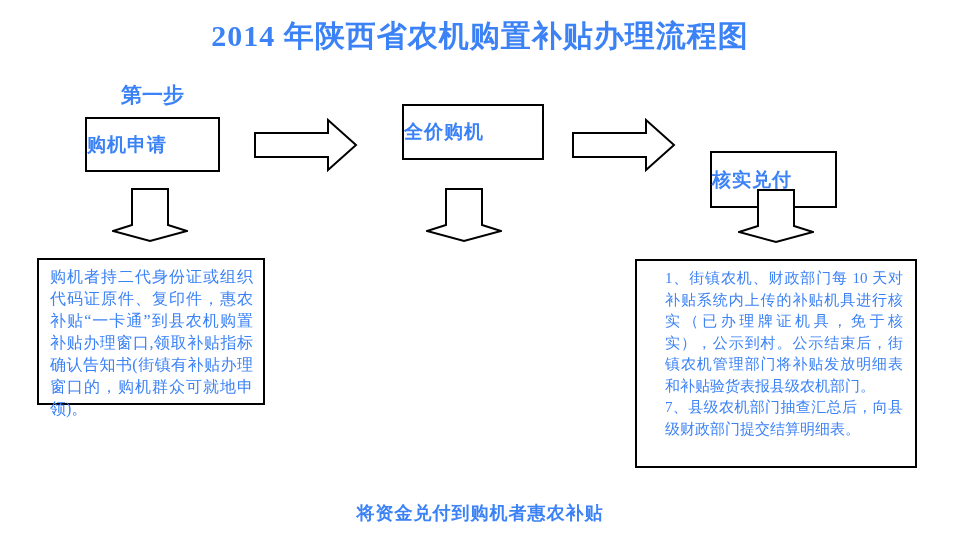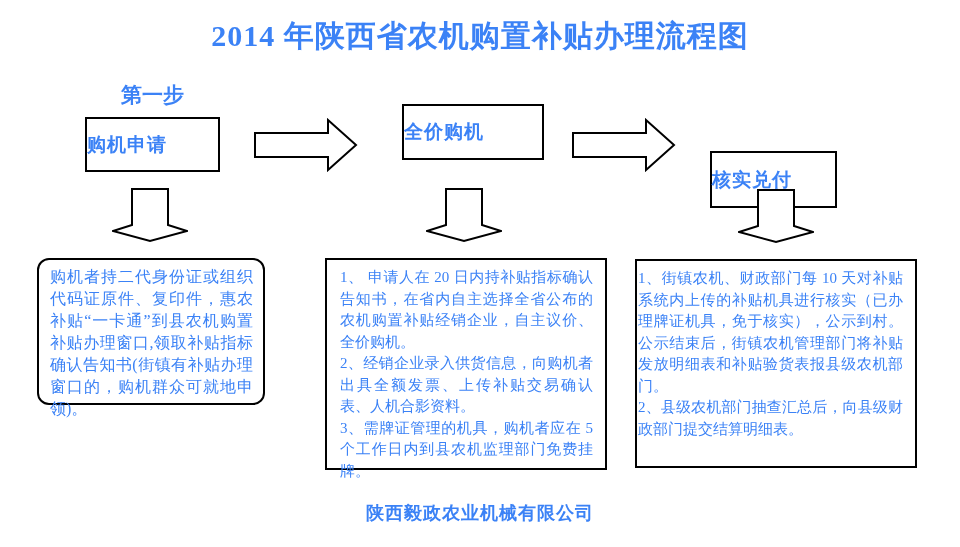--- a/index.html
+++ b/index.html
@@ -42,30 +42,30 @@
   .detail-box {
     position: absolute;
     border: 2px solid #000000;
     background: #ffffff;
     text-align: justify;
   }
   .detail-box p { margin: 0; }
   .detail-1 {
     left: 37px; top: 258px; width: 228px; height: 147px;
     padding: 6px 10px 0 11px;
-    font-size: 16px; line-height: 22px; border-radius: 12px;
+    font-size: 16px; line-height: 22px;
   }
   .detail-2 {
     left: 325px; top: 258px; width: 282px; height: 212px;
     padding: 7px 12px 0 13px;
     font-size: 15px; line-height: 21.5px;
   }
   .detail-3 {
     left: 635px; top: 259px; width: 282px; height: 209px;
-    padding: 7px 12px 0 1px;
+    padding: 7px 12px 0 28px;
     font-size: 15px; line-height: 21.5px;
   }
   .footer {
     position: absolute;
     left: 0; top: 501px; width: 960px;
     text-align: center;
     font-size: 18px;
     font-weight: bold;
     font-family: "Liberation Sans", sans-serif;
     letter-spacing: 1px;
@@ -115,26 +115,21 @@
   <div class="arrow" style="left:738px; top:189px;">
     <svg width="76" height="55" viewBox="0 0 76 55">
       <polygon points="20,1 56,1 56,37 75,43 38,53 1,43 20,37" fill="#ffffff" stroke="#000000" stroke-width="2"></polygon>
     </svg>
   </div>
 
   <div class="detail-box detail-1">
     <p>购机者持二代身份证或组织代码证原件、复印件，惠农补贴“一卡通”到县农机购置补贴办理窗口,领取补贴指标确认告知书(街镇有补贴办理窗口的，购机群众可就地申领)。</p>
   </div>
 
-  <div class="detail-box detail-2">
-    <p>1、 申请人在 20 日内持补贴指标确认告知书，在省内自主选择全省公布的农机购置补贴经销企业，自主议价、全价购机。</p>
-    <p>2、经销企业录入供货信息，向购机者出具全额发票、上传补贴交易确认表、人机合影资料。</p>
-    <p>3、需牌证管理的机具，购机者应在 5 个工作日内到县农机监理部门免费挂牌。</p>
-  </div>
 
   <div class="detail-box detail-3">
     <p>1、街镇农机、财政部门每 10 天对补贴系统内上传的补贴机具进行核实（已办理牌证机具，免于核实），公示到村。公示结束后，街镇农机管理部门将补贴发放明细表和补贴验货表报县级农机部门。</p>
-    <p>2、县级农机部门抽查汇总后，向县级财政部门提交结算明细表。</p>
+    <p>7、县级农机部门抽查汇总后，向县级财政部门提交结算明细表。</p>
   </div>
 
-  <div class="footer">陕西毅政农业机械有限公司</div>
+  <div class="footer">将资金兑付到购机者惠农补贴</div>
 
 </div>
 
 </body></html>

